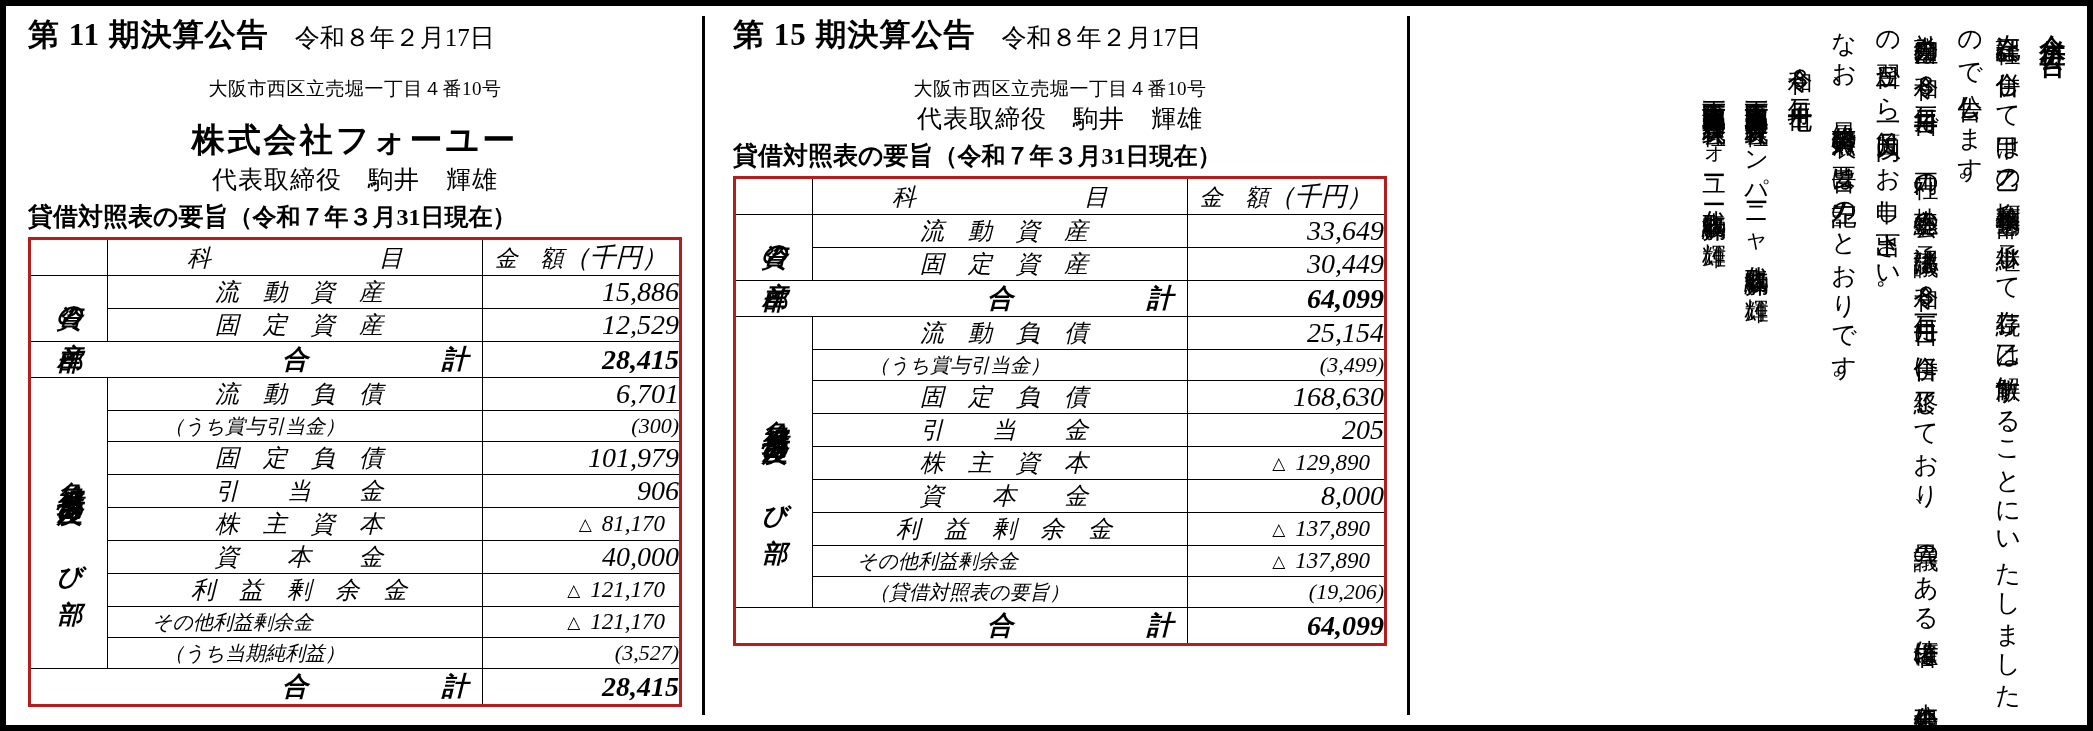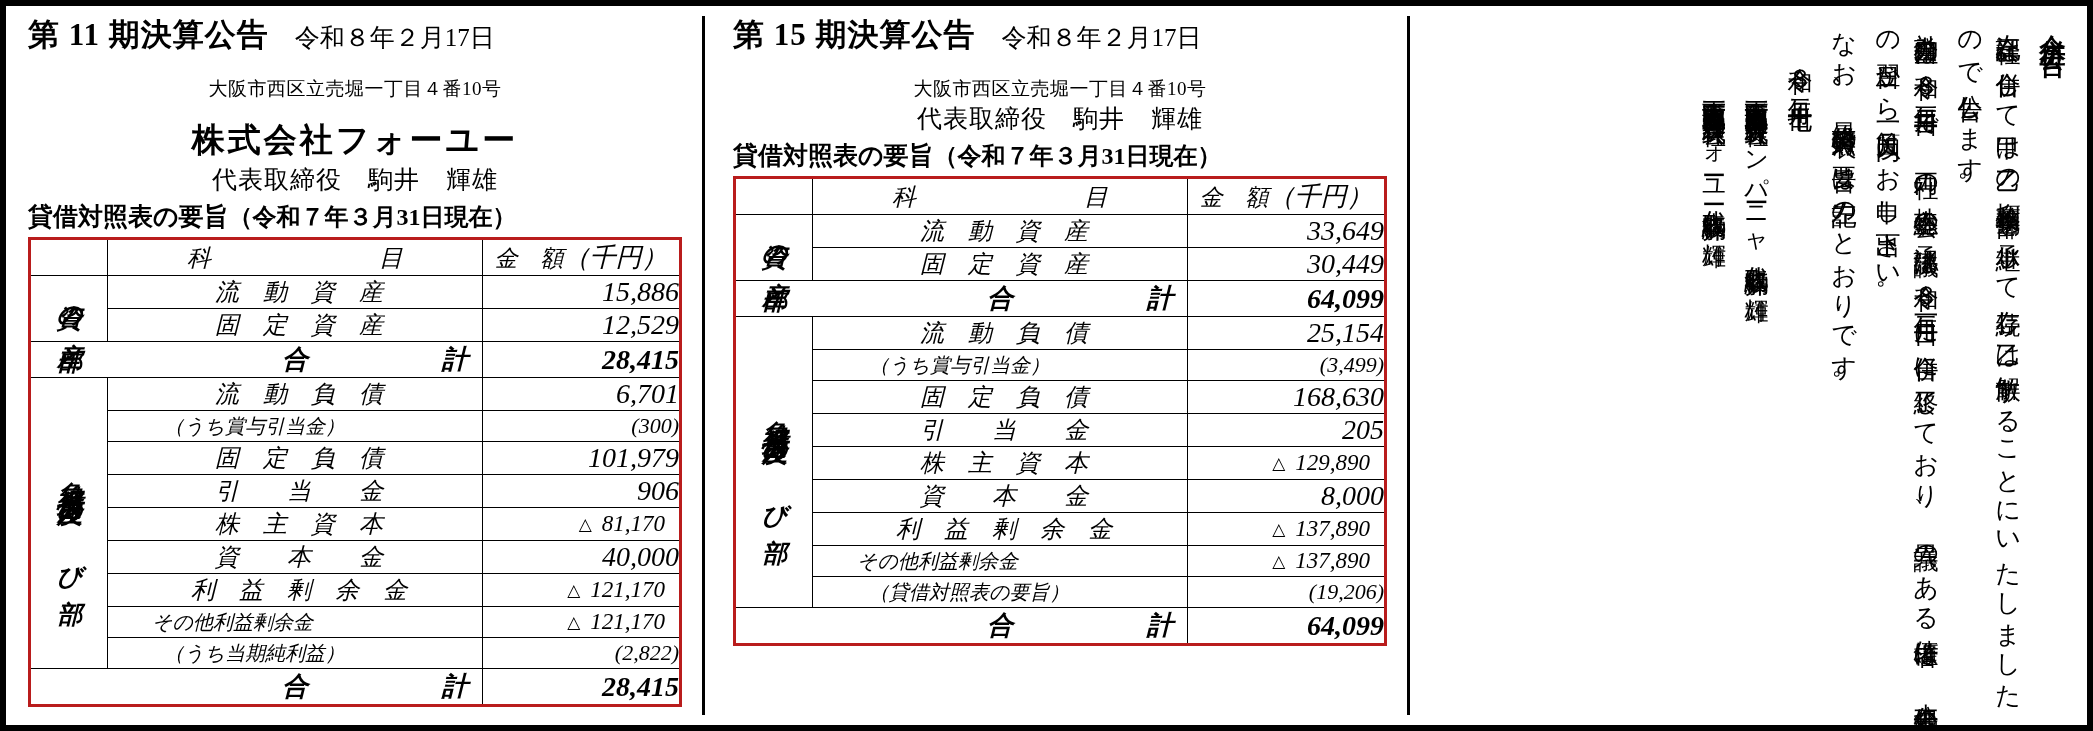--- a/index.html
+++ b/index.html
@@ -293,21 +293,21 @@
           <div class="amt-wrap">
                 <span class="tri">△</span>
                 <span>121,170</span>
               </div>
         </td>
       </tr>
       <tr>
         <td>
               <div class="item-small">（うち当期純利益）</div>
             </td>
-        <td class="amt col-amt small">(2,822)</td>
+        <td class="amt col-amt small">(3,527)</td>
       </tr>
       <tr class="total-row">
         <td colspan="2">
               <div class="total-label">合　　　計</div>
             </td>
         <td class="amt col-amt bold">28,415</td>
       </tr>
     </tbody>
       </table>
   </div>

